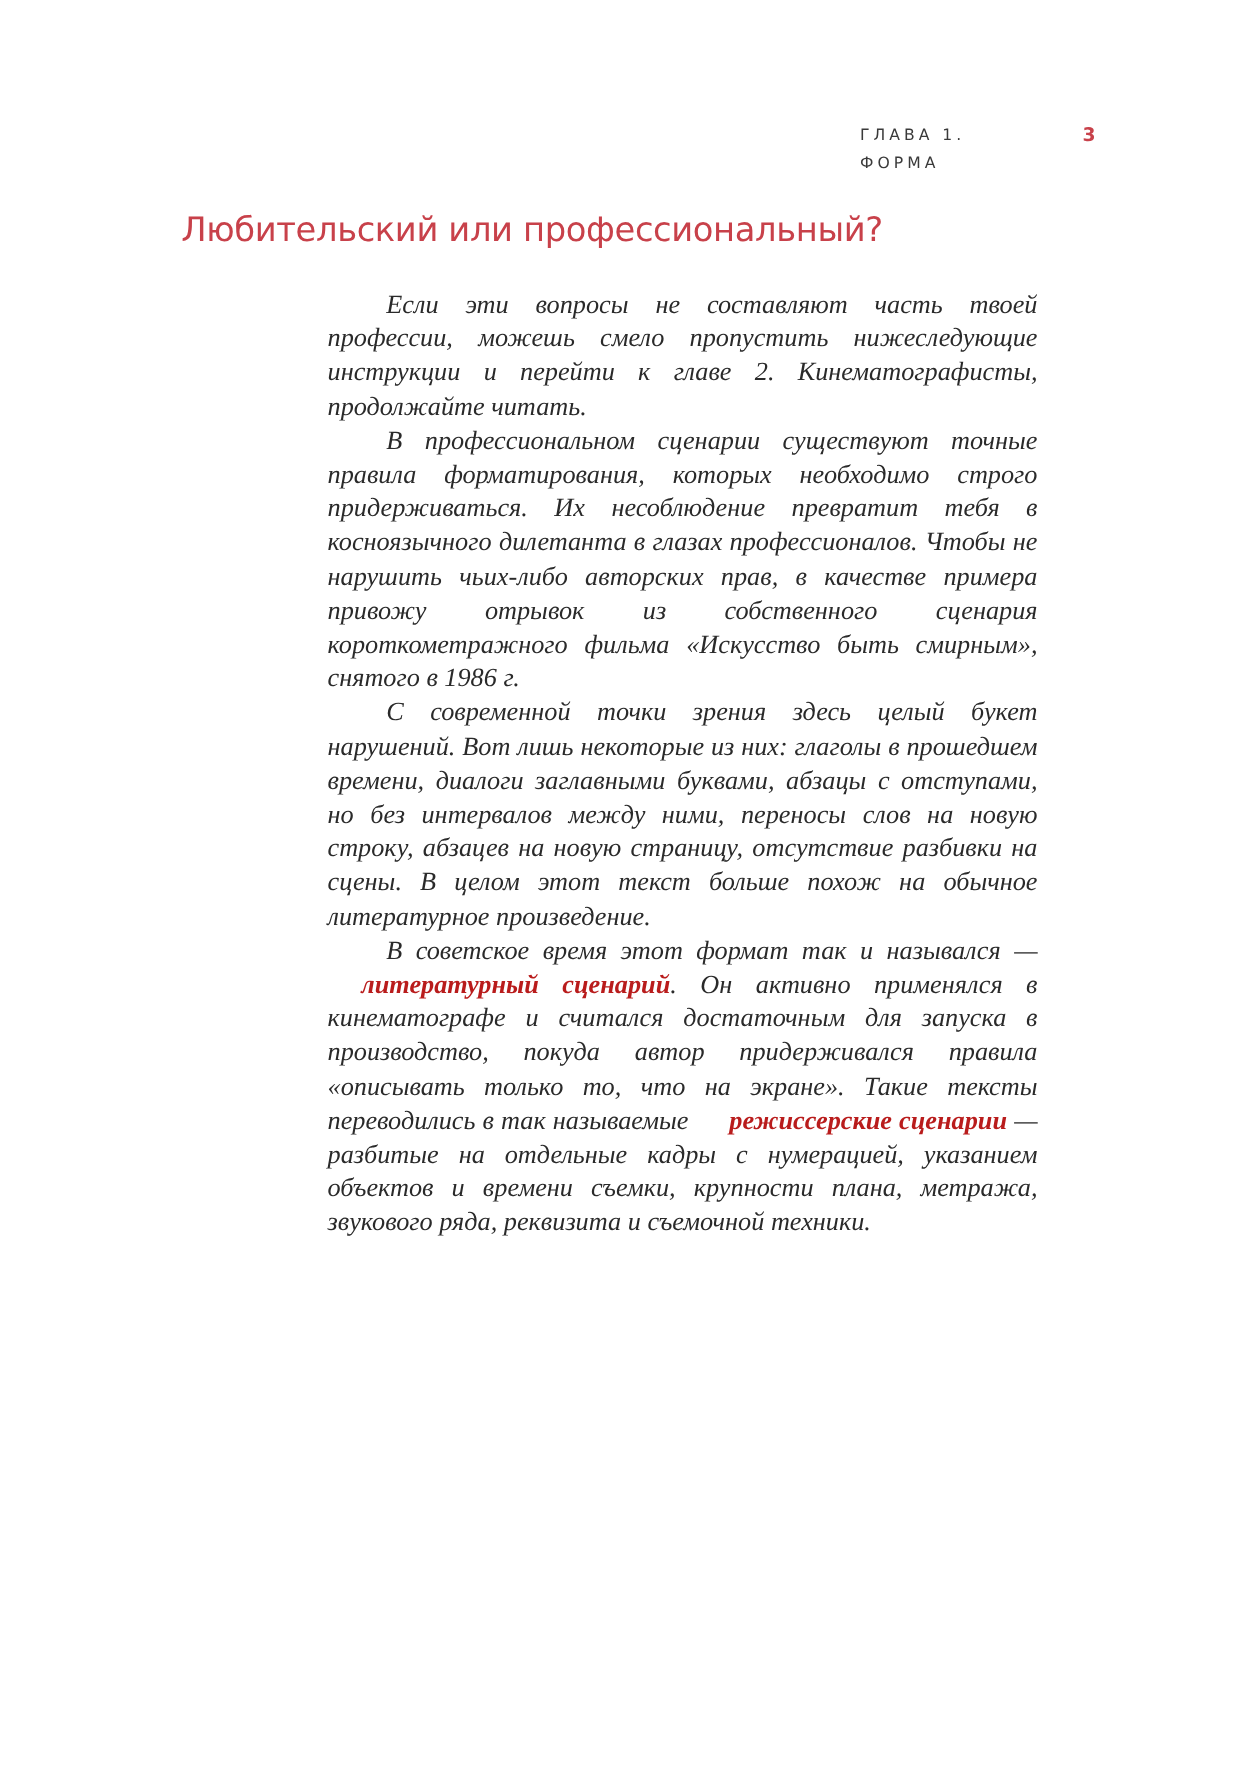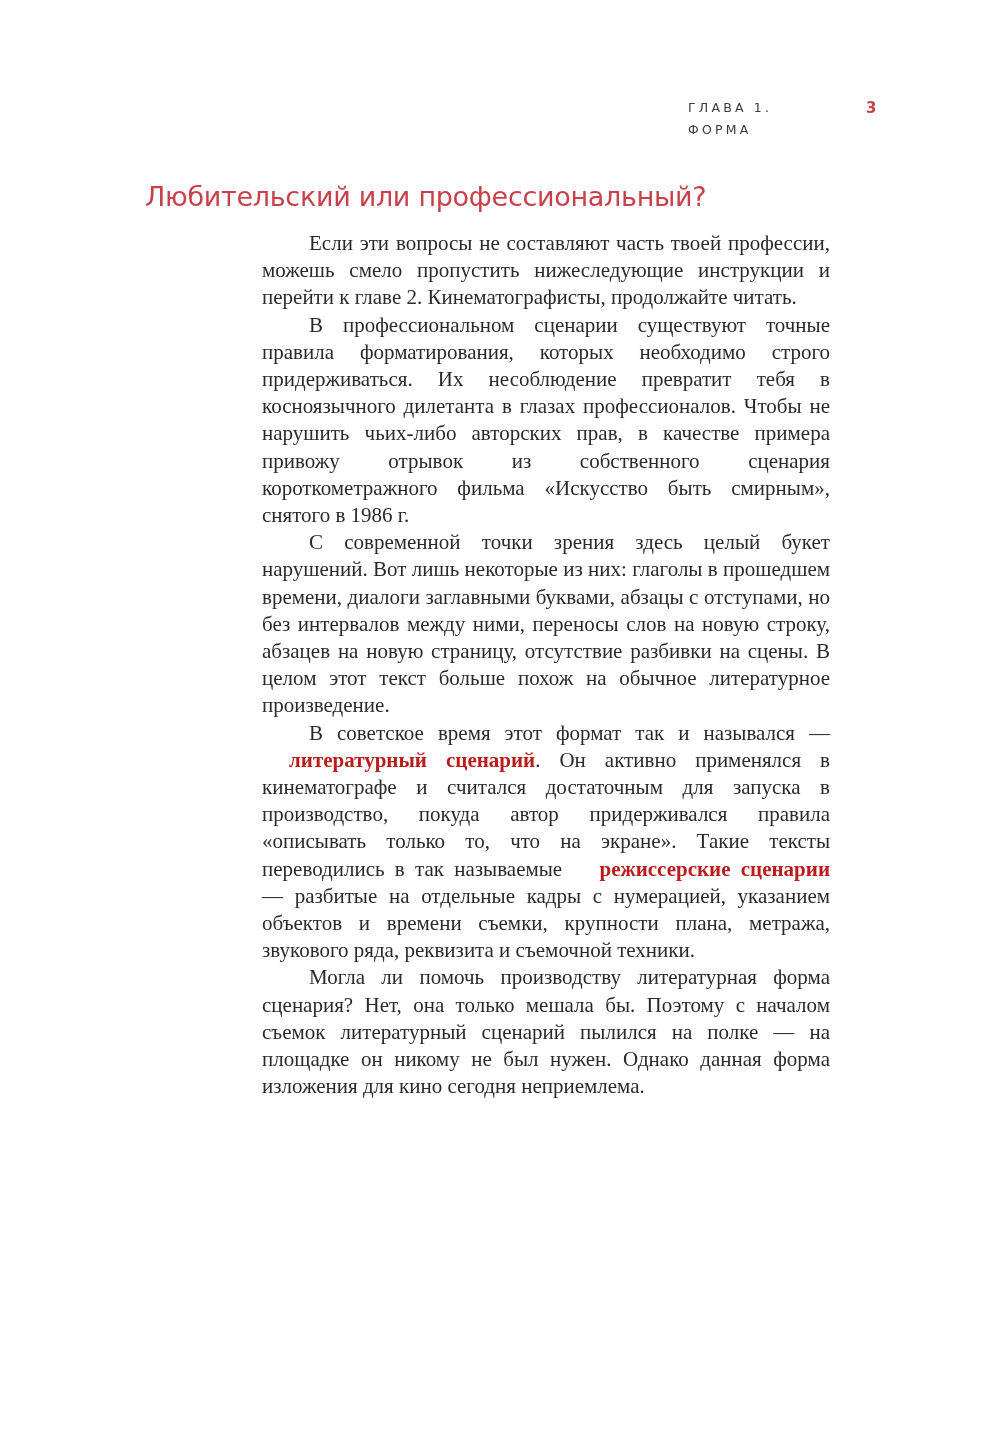--- a/index.html
+++ b/index.html
@@ -11,42 +11,41 @@
       position: absolute; left: 688px; top: 0;
       font-family: "DejaVu Sans", sans-serif; font-size: 12.5px;
       letter-spacing: 3.2px; color: #3a3a3a; line-height: 22px;
     }
     .page-number {
       position: absolute; left: 866px; top: 0;
       font-family: "DejaVu Sans", sans-serif; font-size: 15px; font-weight: bold;
       color: #c8414a; line-height: 22px;
     }
     .section-title {
-      position: absolute; left: 145px; top: 175px;
+      position: absolute; left: 145px; top: 163px;
       font-family: "DejaVu Sans", sans-serif; font-size: 27px; font-weight: normal;
       color: #c8414a; margin: 0; line-height: 44px; letter-spacing: -0.3px;
     }
     .body-text {
       position: absolute; left: 262px; top: 230px; width: 568px;
       font-family: "Liberation Serif", serif; font-size: 21px; line-height: 27.2px;
       color: #2a2a2a; text-align: justify; text-align-last: left;
     }
     .body-text p { margin: 0; text-indent: 0; }
-    .body-text p.indent { text-indent: 47px; }
+    .body-text p.indent { text-indent: 47px; font-style: italic; }
     .body-text b { font-weight: bold; color: #b91c1c; margin-left: 27px; }
   </style>
 </head>
 <body>
 
 <div class="running-header">
   <span class="running-title">ГЛАВА 1. ФОРМА</span>
   <span class="page-number">3</span>
 </div>
 
 <h2 class="section-title">Любительский или профессиональный?</h2>
 
 <div class="body-text">
   <p class="indent">Если эти вопросы не составляют часть твоей профессии, можешь смело пропустить нижеследующие инструкции и перейти к главе 2. Кинематографисты, продолжайте читать.</p>
   <p class="indent">В профессиональном сценарии существуют точные правила форматирования, которых необходимо строго придерживаться. Их несоблюдение превратит тебя в косноязычного дилетанта в глазах профессионалов. Чтобы не нарушить чьих-либо авторских прав, в качестве примера привожу отрывок из собственного сценария короткометражного фильма «Искусство быть смирным», снятого в 1986 г.</p>
   <p class="indent">С современной точки зрения здесь целый букет нарушений. Вот лишь некоторые из них: глаголы в прошедшем времени, диалоги заглавными буквами, абзацы с отступами, но без интервалов между ними, переносы слов на новую строку, абзацев на новую страницу, отсутствие разбивки на сцены. В целом этот текст больше похож на обычное литературное произведение.</p>
   <p class="indent"><span>В советское время этот формат так и назывался — </span><b>литературный сценарий</b><span>. Он активно применялся в кинематографе и считался достаточным для запуска в производство, покуда автор придерживался правила «описывать только то, что на экране». Такие тексты переводились в так называемые </span><b>режиссерские сценарии</b><span> — разбитые на отдельные кадры с нумерацией, указанием объектов и времени съемки, крупности плана, метража, звукового ряда, реквизита и съемочной техники.</span></p>
-  <p class="indent">Могла ли помочь производству литературная форма сценария? Нет, она только мешала бы. Поэтому с началом съемок литературный сценарий пылился на полке — на площадке он никому не был нужен. Однако данная форма изложения для кино сегодня неприемлема.</p>
 </div>
 
 </body></html>

